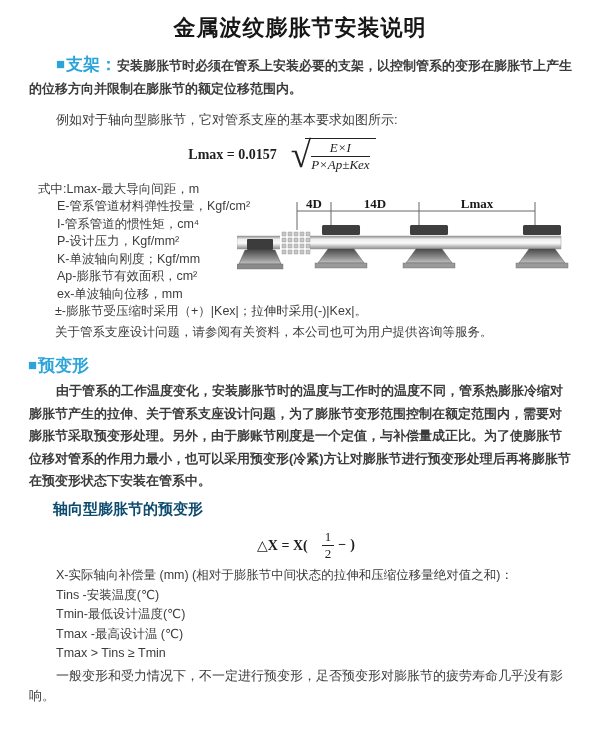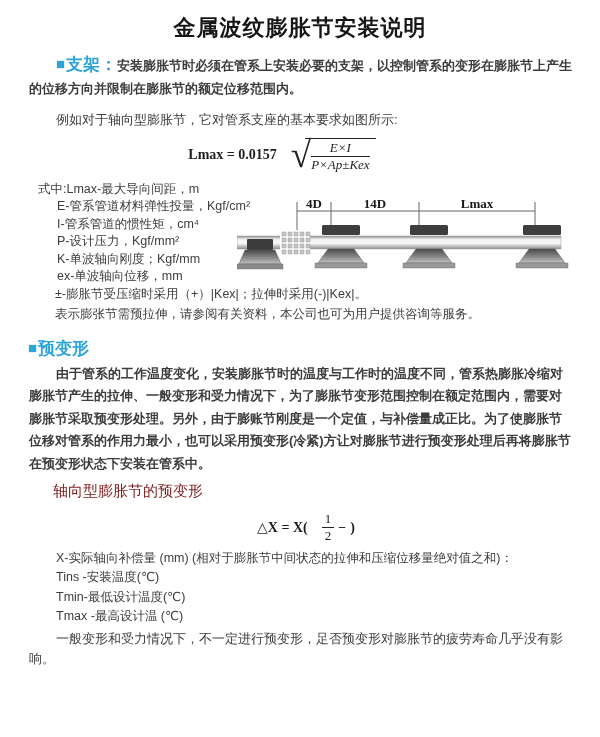--- a/index.html
+++ b/index.html
@@ -12,21 +12,21 @@
 
   .title {
     margin:0; padding-top:13px; text-align:center;
     font-size:22px; font-weight:bold; letter-spacing:1px; color:#161616;
   }
 
   
   .sec-bullet { font-size:15px; vertical-align:1px; margin-right:1px; }
   .sec-head-inline { color:#2ba4da; font-size:17px; font-weight:bold; }
   .sec-head { color:#2ba4da; font-size:17px; font-weight:bold; margin:13px 0 0 28px; }
-  .sub-head { color:#7f1d1d; font-weight:normal; }
+  .sub-head { color:#0c4a6e; font-weight:bold; }
   .sub-head.axial { font-size:15px; margin:7px 0 0 53px; }
 
   
   .p { font-size:13px; margin:8px 26px 0 29px; }
   .indent { text-indent:27px; }
   .w600 { font-weight:600; }
   .p-support { margin-top:9px; line-height:23px; }
   .p-example { line-height:23px; }
   .p-predeform { margin-top:3px; line-height:22.5px; }
   .p-axial-explain { margin-top:5px; line-height:22px; }
@@ -85,23 +85,24 @@
       </span>
     </span>
   </div>
 
   <div class="varlist">
     <div>式中:Lmax-最大导向间距，m</div>
     <div class="vi">E-管系管道材料弹性投量，Kgf/cm²</div>
     <div class="vi">I-管系管道的惯性矩，cm⁴</div>
     <div class="vi">P-设计压力，Kgf/mm²</div>
     <div class="vi">K-单波轴向刚度；Kgf/mm</div>
+    <div class="vi">Ap-膨胀节有效面积，cm²</div>
     <div class="vi">ex-单波轴向位移，mm</div>
     <div class="vi2">±-膨胀节受压缩时采用（+）|Kex|；拉伸时采用(-)|Kex|。</div>
-    <div class="vi2 consult">表示膨张节需预拉伸，请参阅有关资料，本公司也可为用户提供咨询等服务。</div>
+    <div class="vi2 consult">关于管系支座设计问题，请参阅有关资料，本公司也可为用户提供咨询等服务。</div>
   </div>
 
   <svg class="diagram" viewBox="0 0 352 92">
     <defs>
       <linearGradient id="pipeGrad" x1="0" y1="0" x2="0" y2="1">
         <stop offset="0" stop-color="#8f8f8f"></stop>
           <stop offset="0.25" stop-color="#eeeeee"></stop>
         <stop offset="0.55" stop-color="#fafafa"></stop>
           <stop offset="0.8" stop-color="#bdbdbd"></stop>
         <stop offset="1" stop-color="#8f8f8f"></stop>
@@ -173,37 +174,38 @@
     </g>
     <g>
       <rect x="286" y="29" width="38" height="10" rx="1.5" fill="#3e3e3e"></rect>
       <polygon points="292,53 318,53 328,67 282,67" fill="url(#supGrad)" stroke="#555" stroke-width="0.5"></polygon>
       <rect x="279" y="67" width="52" height="5" fill="#9a9a9a" stroke="#666" stroke-width="0.4"></rect>
     </g>
   </svg>
 
   <div class="sec-head"><span class="sec-bullet">■</span><span>预变形</span></div>
 
-  <p class="p p-predeform indent w600">由于管系的工作温度变化，安装膨胀节时的温度与工作时的温度不同，管系热膨胀冷缩对膨胀节产生的拉伸、一般变形和受力情况下，为了膨胀节变形范围控制在额定范围内，需要对膨胀节采取预变形处理。另外，由于膨账节刚度是一个定值，与补偿量成正比。为了使膨胀节位移对管系的作用力最小，也可以采用预变形(冷紧)方让对膨胀节进行预变形处理后再将膨胀节在预变形状态下安装在管系中。</p>
+  <p class="p p-predeform indent w600">由于管系的工作温度变化，安装膨胀节时的温度与工作时的温度不同，管系热膨胀冷缩对膨胀节产生的拉伸、关于管系支座设计问题，为了膨胀节变形范围控制在额定范围内，需要对膨胀节采取预变形处理。另外，由于膨账节刚度是一个定值，与补偿量成正比。为了使膨胀节位移对管系的作用力最小，也可以采用预变形(冷紧)方让对膨胀节进行预变形处理后再将膨胀节在预变形状态下安装在管系中。</p>
 
   <div class="sub-head axial">轴向型膨胀节的预变形</div>
 
   <div class="formula formula2">
     <span class="f-lhs">△X = X(</span>
     <span class="frac f-small">
       <span class="num">1</span>
       <span class="den">2</span>
     </span>
     <span class="f-op">−</span>
     <span class="paren">)</span>
   </div>
 
 
   <div class="axial-lines">
     <div>X-实际轴向补偿量 (mm) (相对于膨胀节中间状态的拉伸和压缩位移量绝对值之和)：</div>
     <div>Tins -安装温度(℃)</div>
     <div>Tmin-最低设计温度(℃)</div>
     <div>Tmax -最高设计温 (℃)</div>
+    <div>Tmax &gt; Tins ≥ Tmin</div>
   </div>
 
   <p class="p p-axial-note indent">一般变形和受力情况下，不一定进行预变形，足否预变形对膨胀节的疲劳寿命几乎没有影响。</p>
 
 </div>
 
 </body></html>

